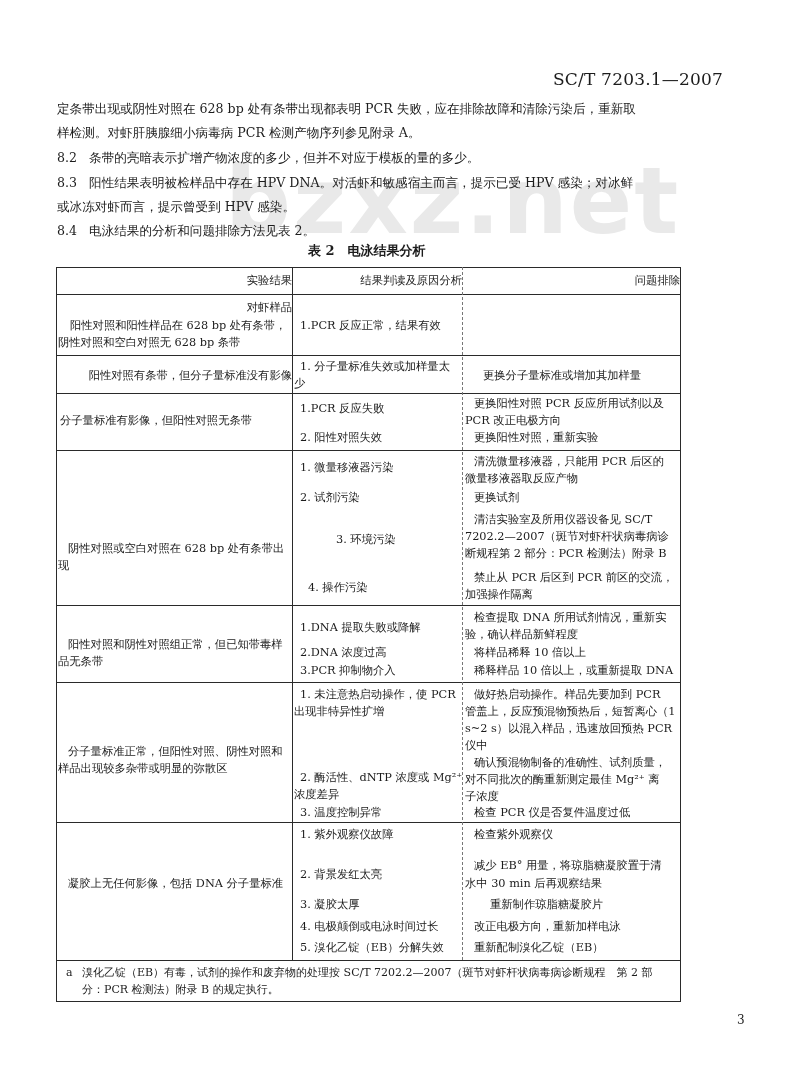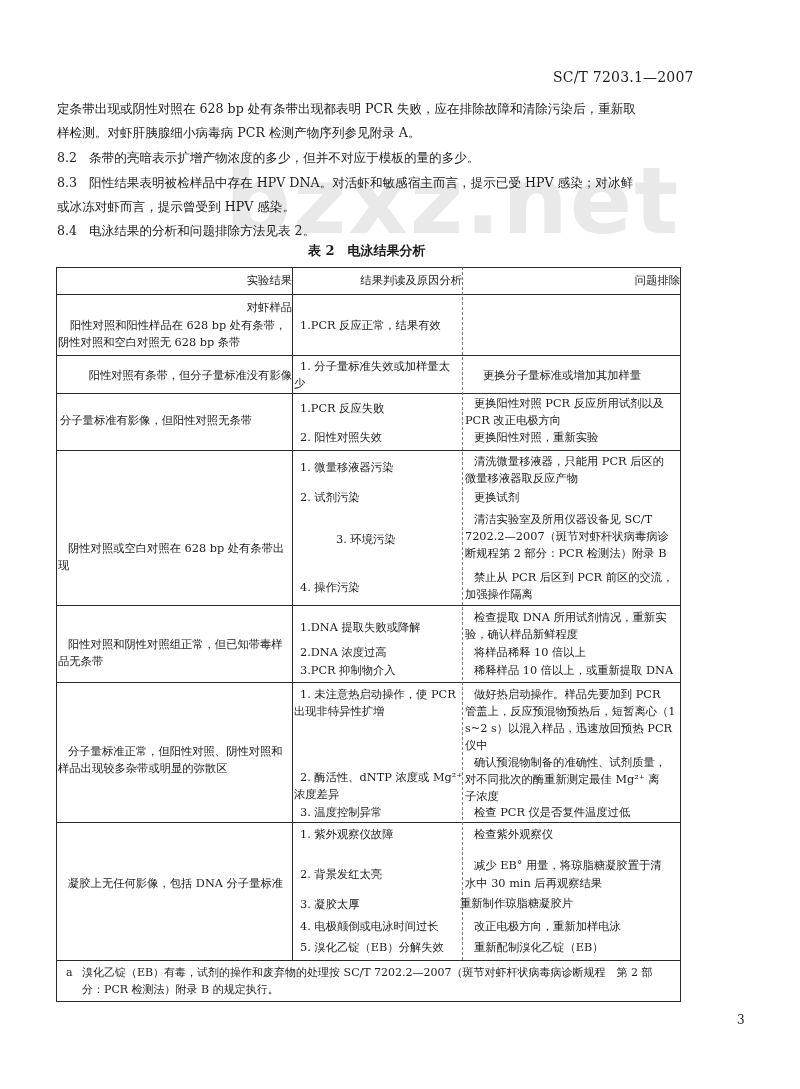--- a/index.html
+++ b/index.html
@@ -1,19 +1,19 @@
 <!DOCTYPE html>
 <html><head>
 <meta charset="utf-8">
 <style>
   html, body { margin: 0; padding: 0; background: #ffffff; }
   body { width: 800px; height: 1089px; position: relative; overflow: hidden;
          font-family: "DejaVu Serif", "Liberation Serif", serif; color: #1c1c1c; }
   .abs { position: absolute; white-space: nowrap; }
-  .hdr { left: 553px; top: 69px; font-size: 14px; letter-spacing: 0.2px; }
+  .hdr { left: 553px; top: 69px; font-size: 17px; letter-spacing: 0.2px; }
   .para { font-size: 12.6px; line-height: 18px; }
   .wm { left: 225px; top: 148px; font-family: "DejaVu Sans", sans-serif; font-weight: bold;
         font-size: 92px; color: #e9e9e9; letter-spacing: 2px; z-index: 0; }
   .cap { left: 308px; top: 242px; font-size: 13px; font-weight: bold; }
   .pg { left: 737px; top: 1013px; font-size: 12px; }
   .z1 { z-index: 1; }
   
   .hl { position: absolute; height: 0; border-top: 1.2px solid #2a2a2a; }
   .vl { position: absolute; width: 0; border-left: 1.2px solid #2a2a2a; }
   .vl.dash { border-left: 1px dashed #777; }
@@ -87,21 +87,21 @@
     <div class="cell" style="left:465px;top:412px;">PCR 改正电极方向</div>
     <div class="cell" style="left:474px;top:429px;">更换阳性对照，重新实验</div>
   </div>
 
   <div>
     <div class="cell" style="left:68px;top:540px;">阴性对照或空白对照在 628 bp 处有条带出</div>
     <div class="cell" style="left:58px;top:557px;">现</div>
     <div class="cell" style="left:300px;top:459px;">1. 微量移液器污染</div>
     <div class="cell" style="left:300px;top:489px;">2. 试剂污染</div>
     <div class="cell" style="left:300px;top:531px;margin-left:36px;">3. 环境污染</div>
-    <div class="cell" style="left:300px;top:579px;">4. 操作污染</div>
+    <div class="cell" style="left:308px;top:579px;">4. 操作污染</div>
     <div class="cell" style="left:474px;top:453px;">清洗微量移液器，只能用 PCR 后区的</div>
     <div class="cell" style="left:465px;top:470px;">微量移液器取反应产物</div>
     <div class="cell" style="left:474px;top:489px;">更换试剂</div>
     <div class="cell" style="left:474px;top:511px;">清洁实验室及所用仪器设备见 SC/T</div>
     <div class="cell" style="left:465px;top:528px;">7202.2—2007（斑节对虾杆状病毒病诊</div>
     <div class="cell" style="left:465px;top:545px;">断规程第 2 部分：PCR 检测法）附录 B</div>
     <div class="cell" style="left:474px;top:569px;">禁止从 PCR 后区到 PCR 前区的交流，</div>
     <div class="cell" style="left:465px;top:586px;">加强操作隔离</div>
   </div>
 
@@ -138,21 +138,21 @@
   <div>
     <div class="cell" style="left:68px;top:875px;">凝胶上无任何影像，包括 DNA 分子量标准</div>
     <div class="cell" style="left:300px;top:826px;">1. 紫外观察仪故障</div>
     <div class="cell" style="left:300px;top:866px;">2. 背景发红太亮</div>
     <div class="cell" style="left:300px;top:896px;">3. 凝胶太厚</div>
     <div class="cell" style="left:300px;top:918px;">4. 电极颠倒或电泳时间过长</div>
     <div class="cell" style="left:300px;top:939px;">5. 溴化乙锭（EB）分解失效</div>
     <div class="cell" style="left:474px;top:826px;">检查紫外观察仪</div>
     <div class="cell" style="left:474px;top:857px;">减少 EB° 用量，将琼脂糖凝胶置于清</div>
     <div class="cell" style="left:465px;top:875px;">水中 30 min 后再观察结果</div>
-    <div class="cell" style="left:460px;top:896px;font-family:Liberation Mono, monospace;">重新制作琼脂糖凝胶片</div>
+    <div class="cell" style="left:490px;top:896px;">重新制作琼脂糖凝胶片</div>
     <div class="cell" style="left:474px;top:918px;">改正电极方向，重新加样电泳</div>
     <div class="cell" style="left:474px;top:939px;">重新配制溴化乙锭（EB）</div>
   </div>
 
   <div>
     <div class="cell fn" style="left:66px;top:964px;">a</div>
     <div class="cell fn" style="left:82px;top:964px;">溴化乙锭（EB）有毒，试剂的操作和废弃物的处理按 SC/T 7202.2—2007（斑节对虾杆状病毒病诊断规程　第 2 部</div>
     <div class="cell fn" style="left:82px;top:981px;">分：PCR 检测法）附录 B 的规定执行。</div>
   </div>
 </div>

